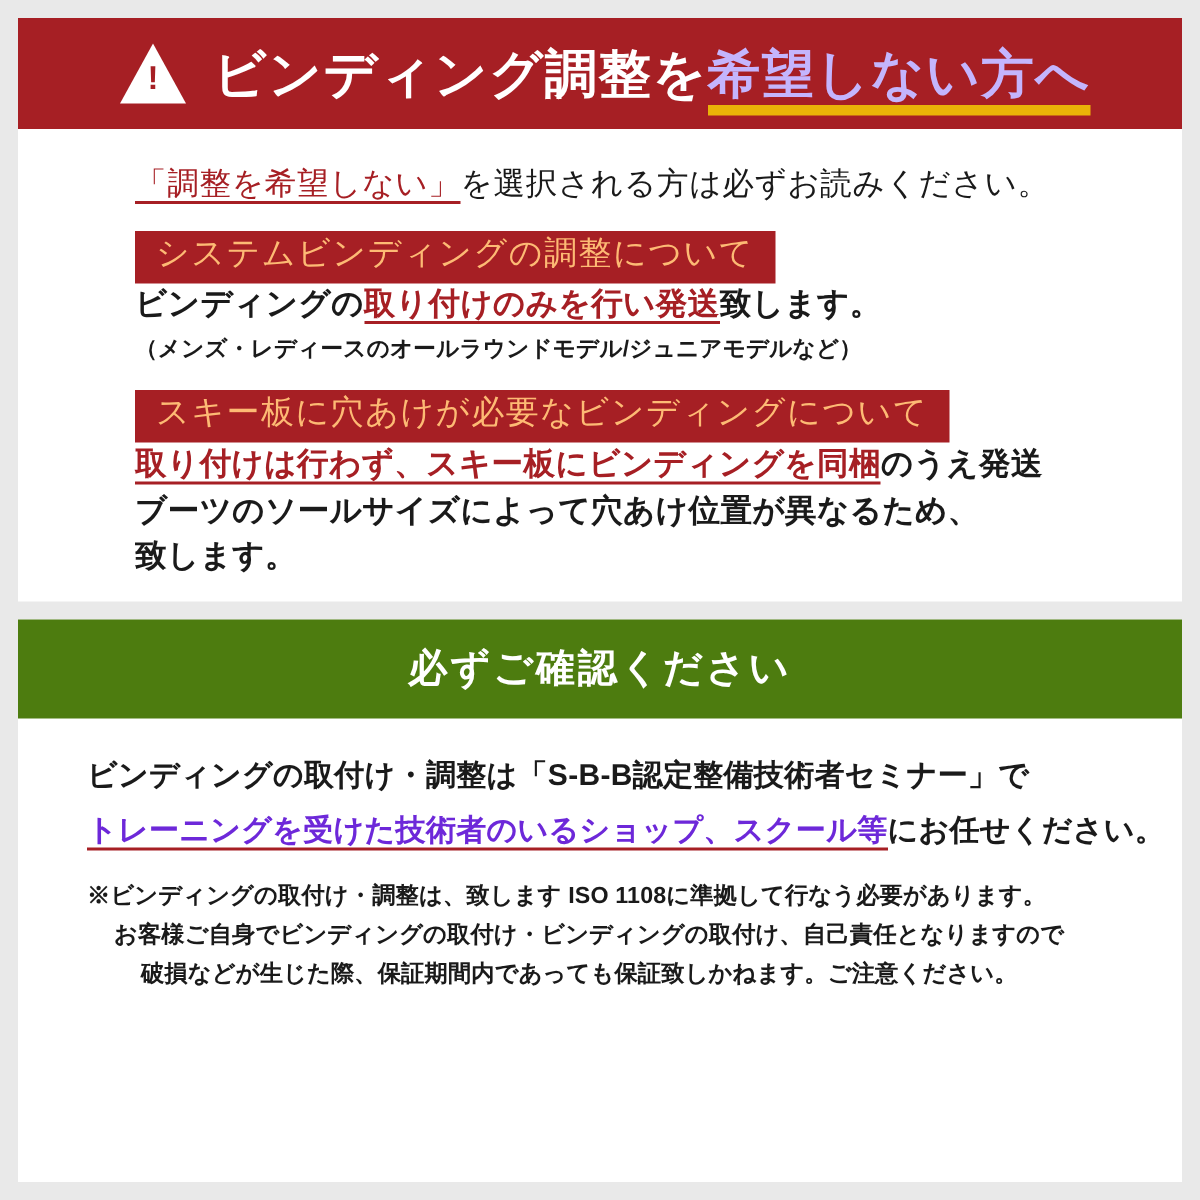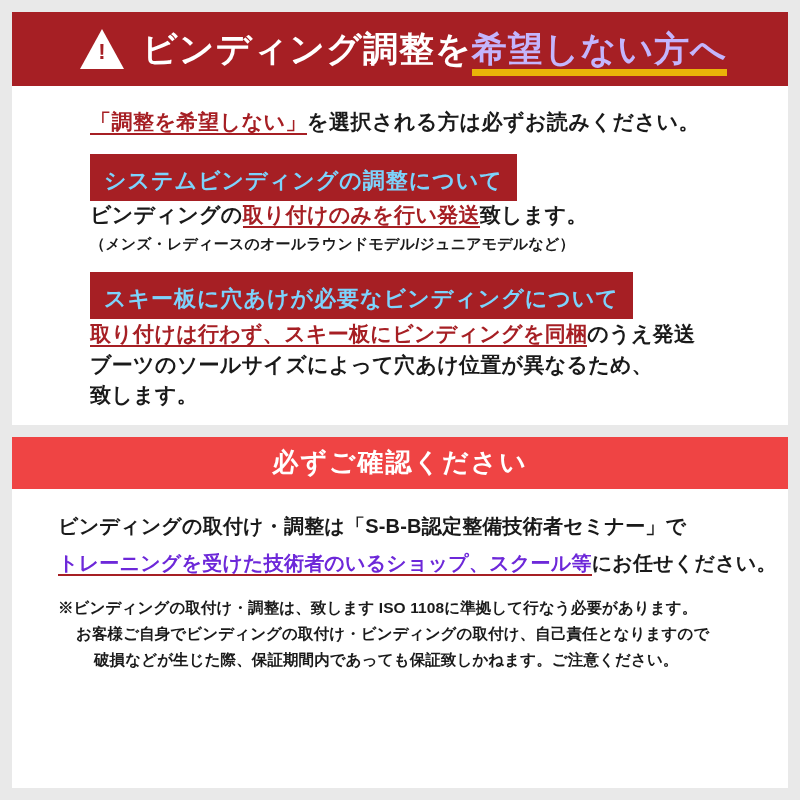--- a/index.html
+++ b/index.html
@@ -80,39 +80,39 @@
     white-space: nowrap;
   }
   .banner-title .hl {
     color: #c4b5fd;
     border-bottom: 7px solid #eab308;
     padding-bottom: 1px;
   }
 
   .lead {
     font-size: 21px;
-    font-weight: bold;
+    font-weight: normal;
     margin: 22px 0 0 78px;
     letter-spacing: 0.5px;
   }
   .lead .ul-red {
     color: #a61f24;
     border-bottom: 2px solid #a61f24;
   }
 
   .sec {
     margin: 18px 0 0 78px;
   }
   .sec-head {
     display: inline-block;
     font-size: 22px;
-    font-weight: bold;
-    color: #7dd3fc;
+    font-weight: normal;
+    color: #fdba74;
     background: #a61f24;
-    padding: 12px 14px 5px 14px;
+    padding: 0 14px 5px 14px;
     letter-spacing: 1px;
   }
   .sec-body {
     font-size: 21px;
     font-weight: bold;
     letter-spacing: 0.3px;
     line-height: 1.35;
   }
   .sec-body .ul-red {
     color: #a61f24;
@@ -129,22 +129,22 @@
   }
   .blk {
     display: inline;
   }
 
   
   .card-bottom {
     flex: 1 1 auto;
   }
   .gray-banner {
-    background: #ef4444;
-    height: 52px;
+    background: #4d7c0f;
+    height: 66px;
     display: flex;
     align-items: center;
     justify-content: center;
   }
   .gray-banner .t {
     font-size: 26px;
     font-weight: bold;
     color: #ffffff;
     letter-spacing: 2px;
   }

